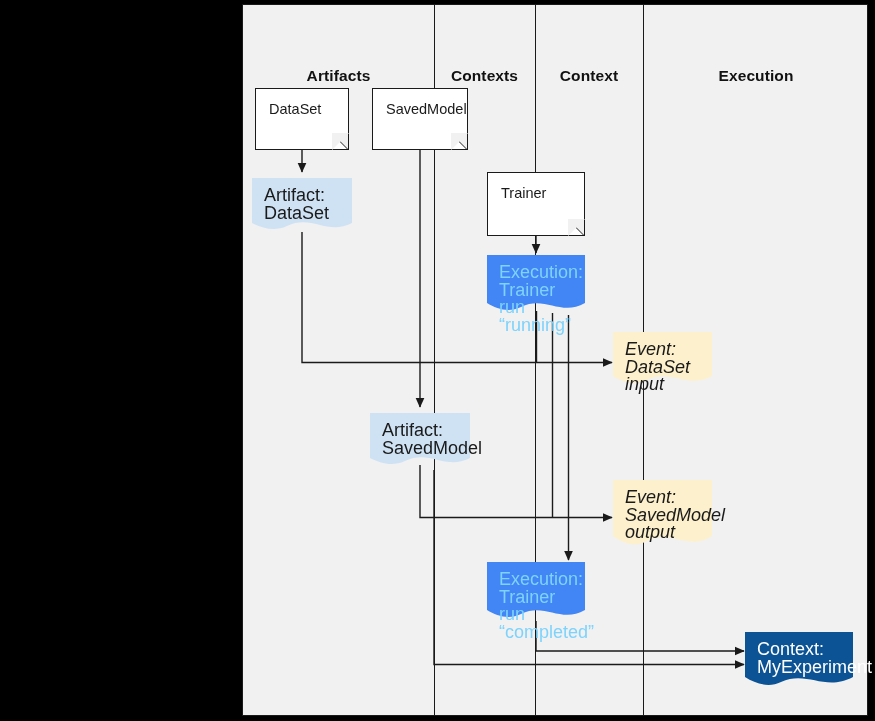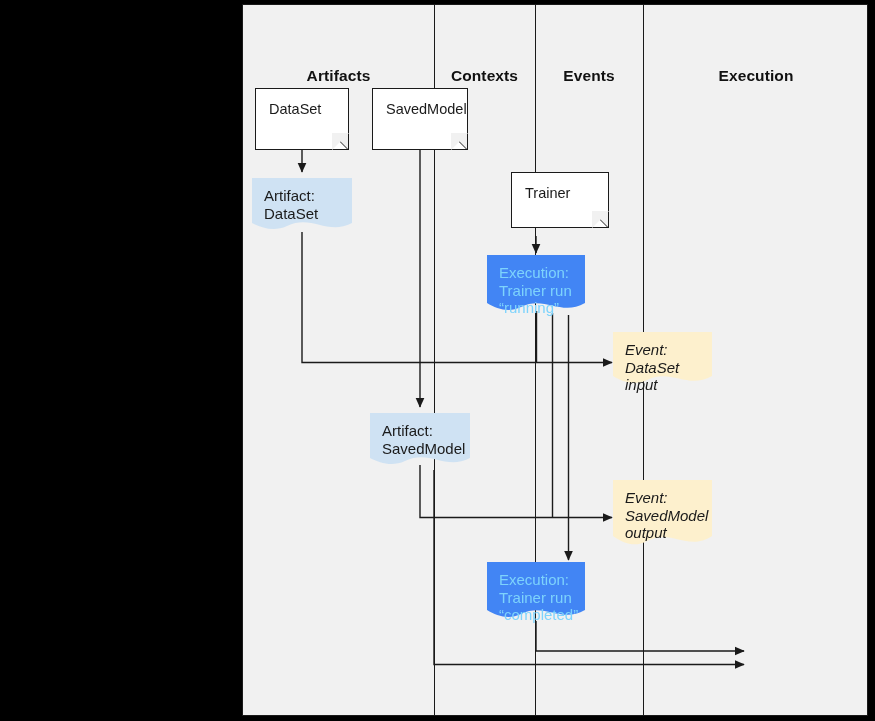--- a/index.html
+++ b/index.html
@@ -34,41 +34,41 @@
   .doc .fold::after{
     content:"";position:absolute;left:0;top:0;width:0;height:0;
     border-left:17px solid #f1f1f1;border-bottom:17px solid transparent;
   }
   .doc .label{position:absolute;left:13px;top:12px;font-size:14.5px;color:#1a1a1a;}
 
   
   .note{overflow:visible;}
   .note svg{position:absolute;left:0;top:0;overflow:visible;}
   .note .label{
-    position:absolute;left:12px;top:9px;right:8px;font-size:15px;line-height:17.5px;
+    position:absolute;left:12px;top:9px;right:8px;font-size:18px;line-height:17.5px;
     white-space:pre-line;
   }
   .note.artifact .label{color:#1a1a1a;}
   .note.execution .label{color:#7dd3fc;}
   .note.event .label{color:#1a1a1a;font-style:italic;}
   .note.context .label{color:#ffffff;}
 </style>
 </head>
 <body>
 
 <div id="root">
   <div id="board">
 
     <div class="lane-divider" style="left:190.5px"></div>
     <div class="lane-divider" style="left:291.5px"></div>
     <div class="lane-divider" style="left:399.5px"></div>
 
     <div class="lane-title" style="left:0px;width:191px">Artifacts</div>
     <div class="lane-title" style="left:191px;width:101px">Contexts</div>
-    <div class="lane-title" style="left:292px;width:108px">Events</div>
+    <div class="lane-title" style="left:292px;width:108px">Context</div>
     <div class="lane-title" style="left:400px;width:226px">Execution</div>
   </div>
 
   <svg id="wires" viewBox="0 0 875 721">
     <defs>
       <marker id="ah" viewBox="0 0 10 10" refX="9.2" refY="5" markerWidth="7" markerHeight="7" orient="auto-start-reverse">
         <path d="M0,0.6 L10,5 L0,9.4 z" fill="#1a1a1a"></path>
       </marker>
     </defs>
     <g fill="none" stroke="#1a1a1a" stroke-width="1.4">
@@ -98,21 +98,21 @@
   <div class="node doc" style="left:255px;top:88px;width:94px;height:62px;">
     <span class="label">DataSet</span>
     <span class="fold"></span>
   </div>
 
   <div class="node doc" style="left:372px;top:88px;width:96px;height:62px;">
     <span class="label">SavedModel</span>
     <span class="fold"></span>
   </div>
 
-  <div class="node doc" style="left:511px;top:172px;width:98px;height:56px;">
+  <div class="node doc" style="left:487px;top:172px;width:98px;height:64px;">
     <span class="label">Trainer</span>
     <span class="fold"></span>
   </div>
 
   <div class="node note artifact" style="left:252px;top:178px;width:100px;height:56px;">
     <svg width="100" height="56" viewBox="0 0 100 56" preserveAspectRatio="none">
       <path d="M0,0 H100 V45 C75,58 60,36 35,48 C22,54 10,50 0,45 Z" fill="#cfe2f3"></path>
     </svg>
     <span class="label">Artifact:
 DataSet</span>
@@ -154,14 +154,21 @@
 
   <div class="node note event" style="left:613px;top:480px;width:99px;height:70px;">
     <svg width="99" height="70" viewBox="0 0 99 70" preserveAspectRatio="none">
       <path d="M0,0 H99 V56 C75,72 58,48 34,61 C22,68 10,63 0,56 Z" fill="#fdf0cd"></path>
     </svg>
     <span class="label">Event:
 SavedModel
 output</span>
   </div>
 
+  <div class="node note context" style="left:745px;top:632px;width:108px;height:58px;">
+    <svg width="108" height="58" viewBox="0 0 108 58" preserveAspectRatio="none">
+      <path d="M0,0 H108 V45 C80,60 62,38 36,50 C24,56 11,52 0,45 Z" fill="#0b5394"></path>
+    </svg>
+    <span class="label">Context:
+MyExperiment</span>
+  </div>
 
 </div>
 
 </body></html>

